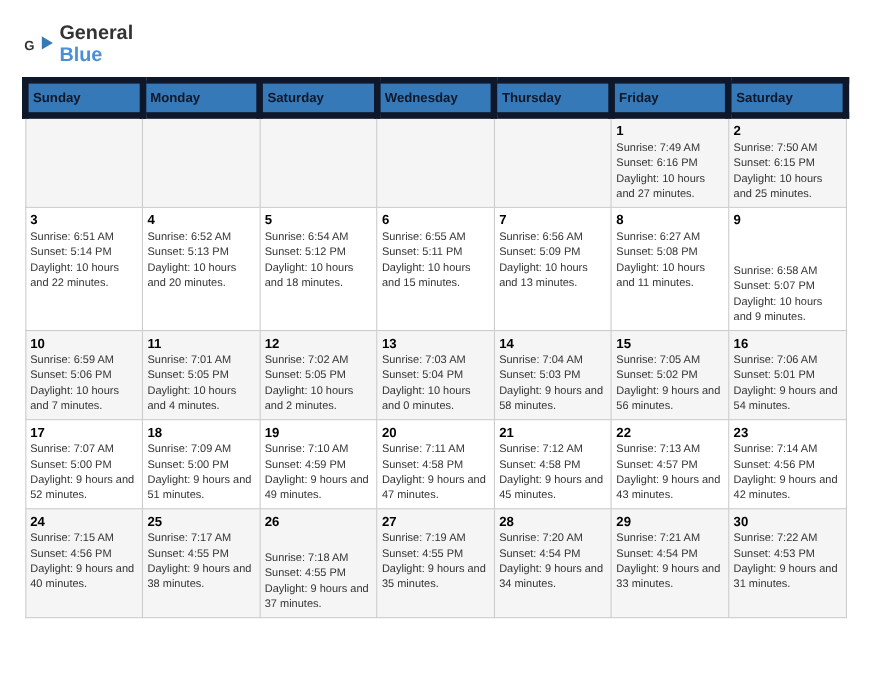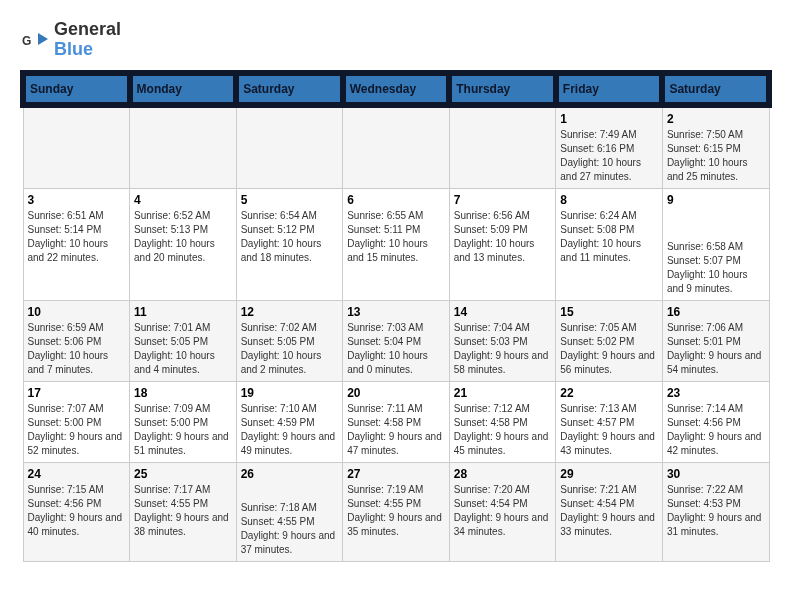--- a/index.html
+++ b/index.html
@@ -163,21 +163,21 @@
 Daylight: 10 hours and 15 minutes.</div>
         </td>
         <td>
           <span class="day-number">7</span>
           <div class="day-info" style="white-space: pre-line;">Sunrise: 6:56 AM
 Sunset: 5:09 PM
 Daylight: 10 hours and 13 minutes.</div>
         </td>
         <td>
           <span class="day-number">8</span>
-          <div class="day-info" style="white-space: pre-line;">Sunrise: 6:24 AM
+          <div class="day-info" style="white-space: pre-line;">Sunrise: 6:27 AM
 Sunset: 5:08 PM
 Daylight: 10 hours and 11 minutes.</div>
         </td>
         <td>
           <span class="day-number">9</span>
           <div class="day-info" style="white-space: pre-line; margin-top: 33px;">Sunrise: 6:58 AM
 Sunset: 5:07 PM
 Daylight: 10 hours and 9 minutes.</div>
         </td>
       </tr>

